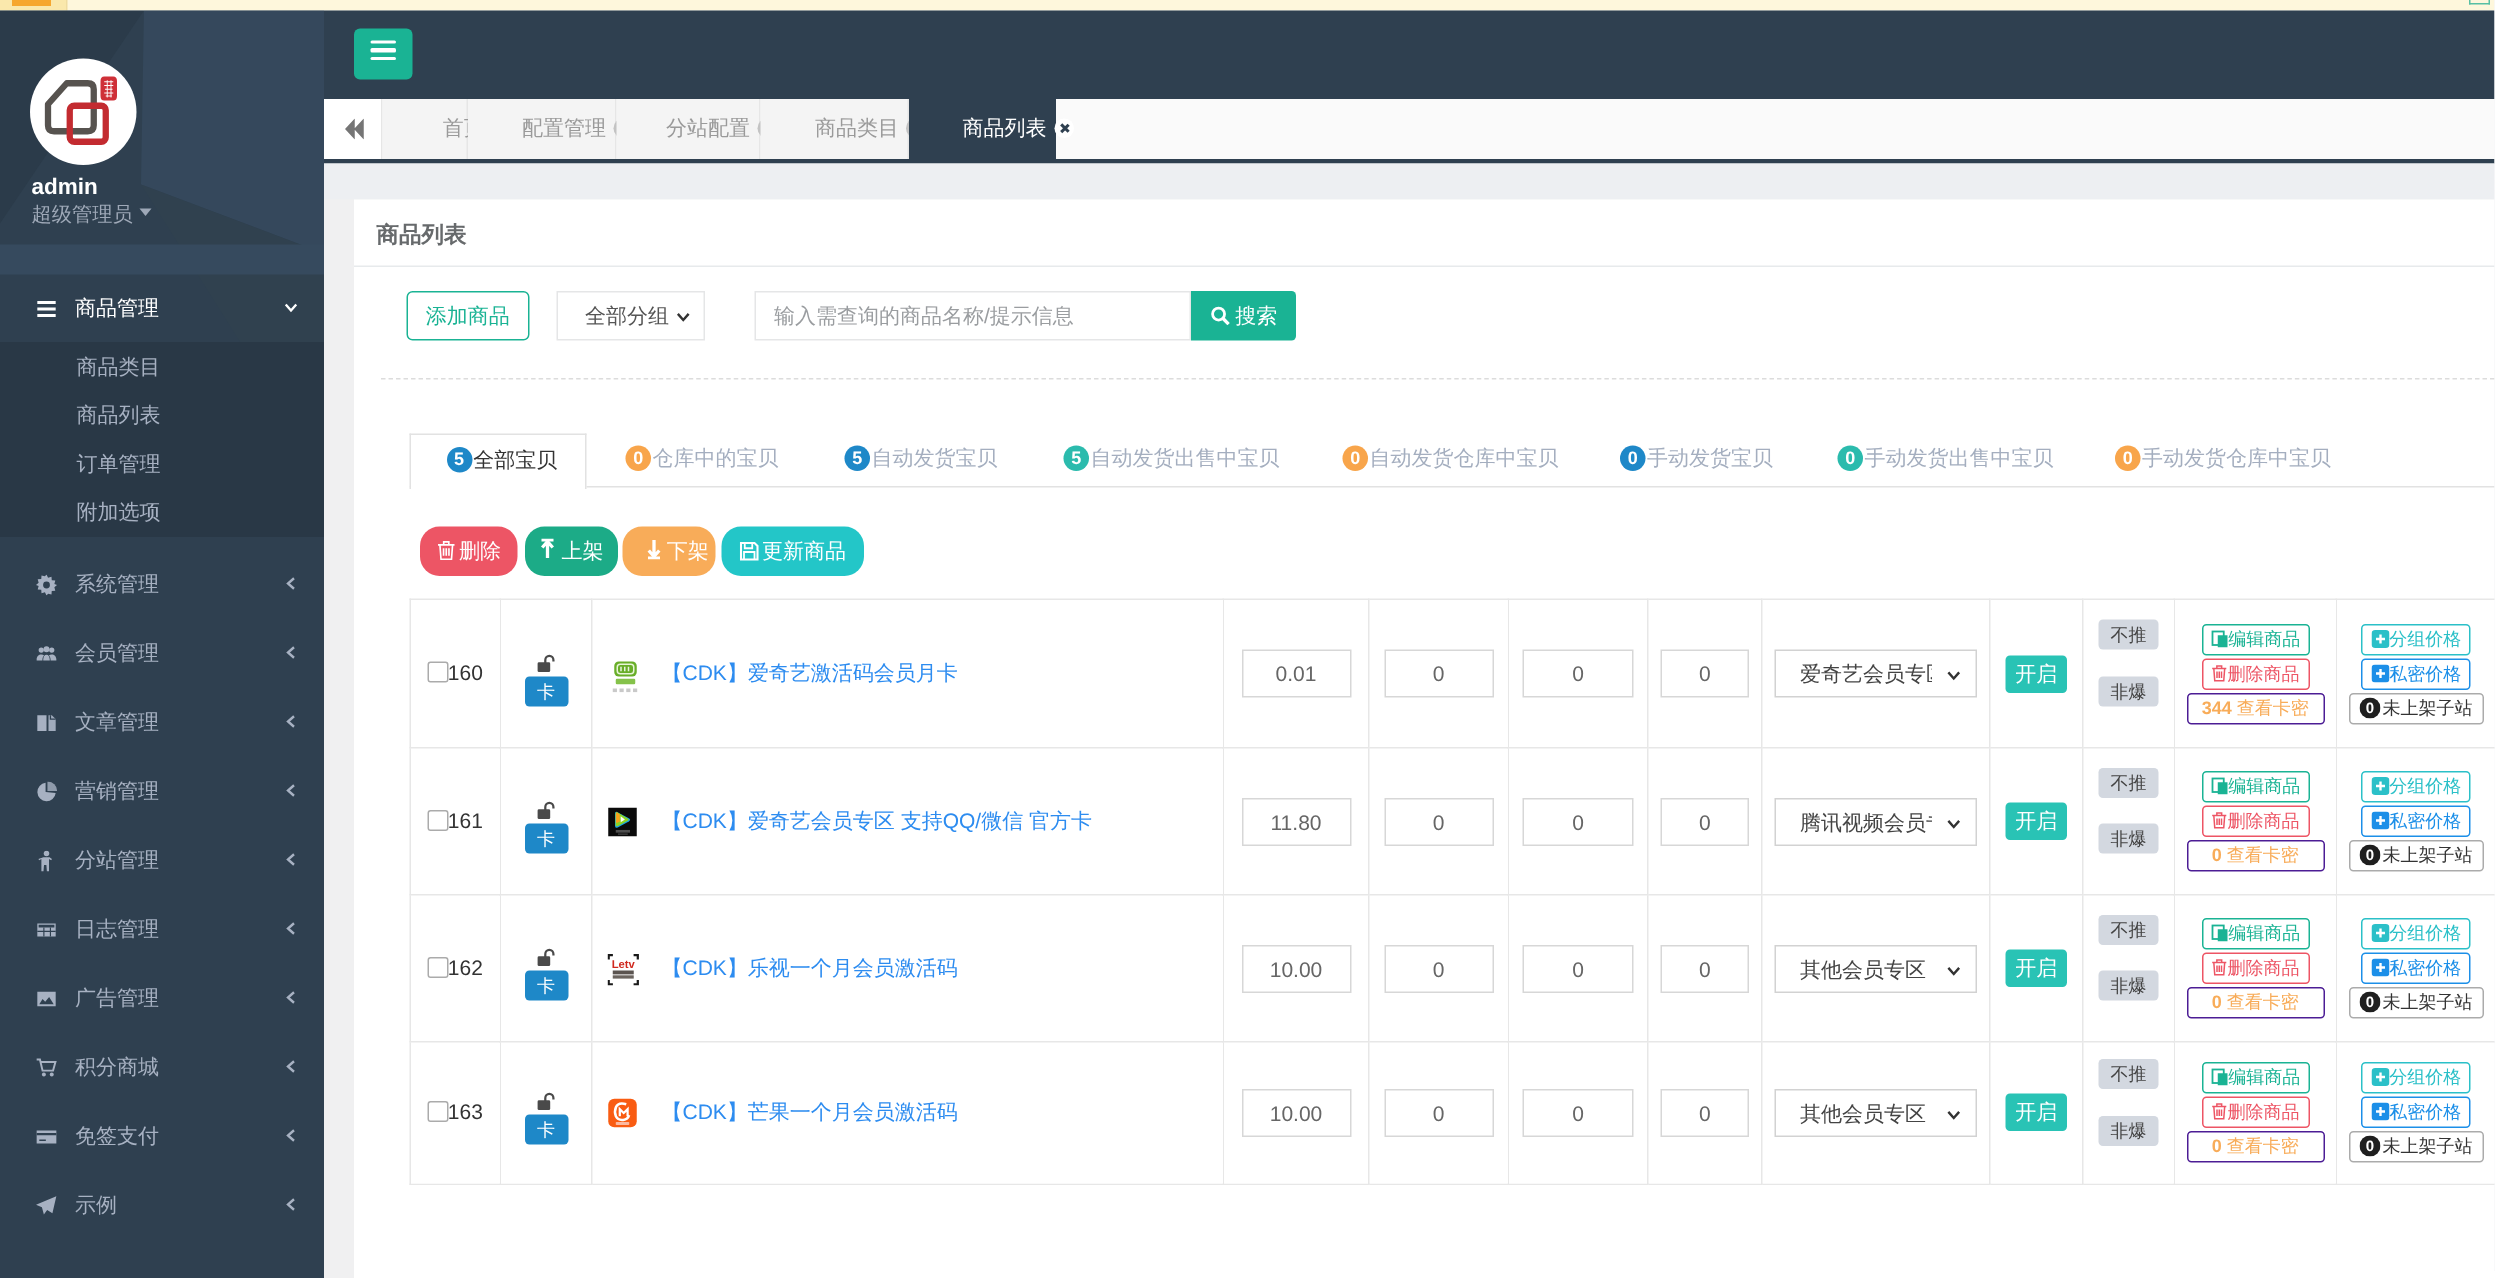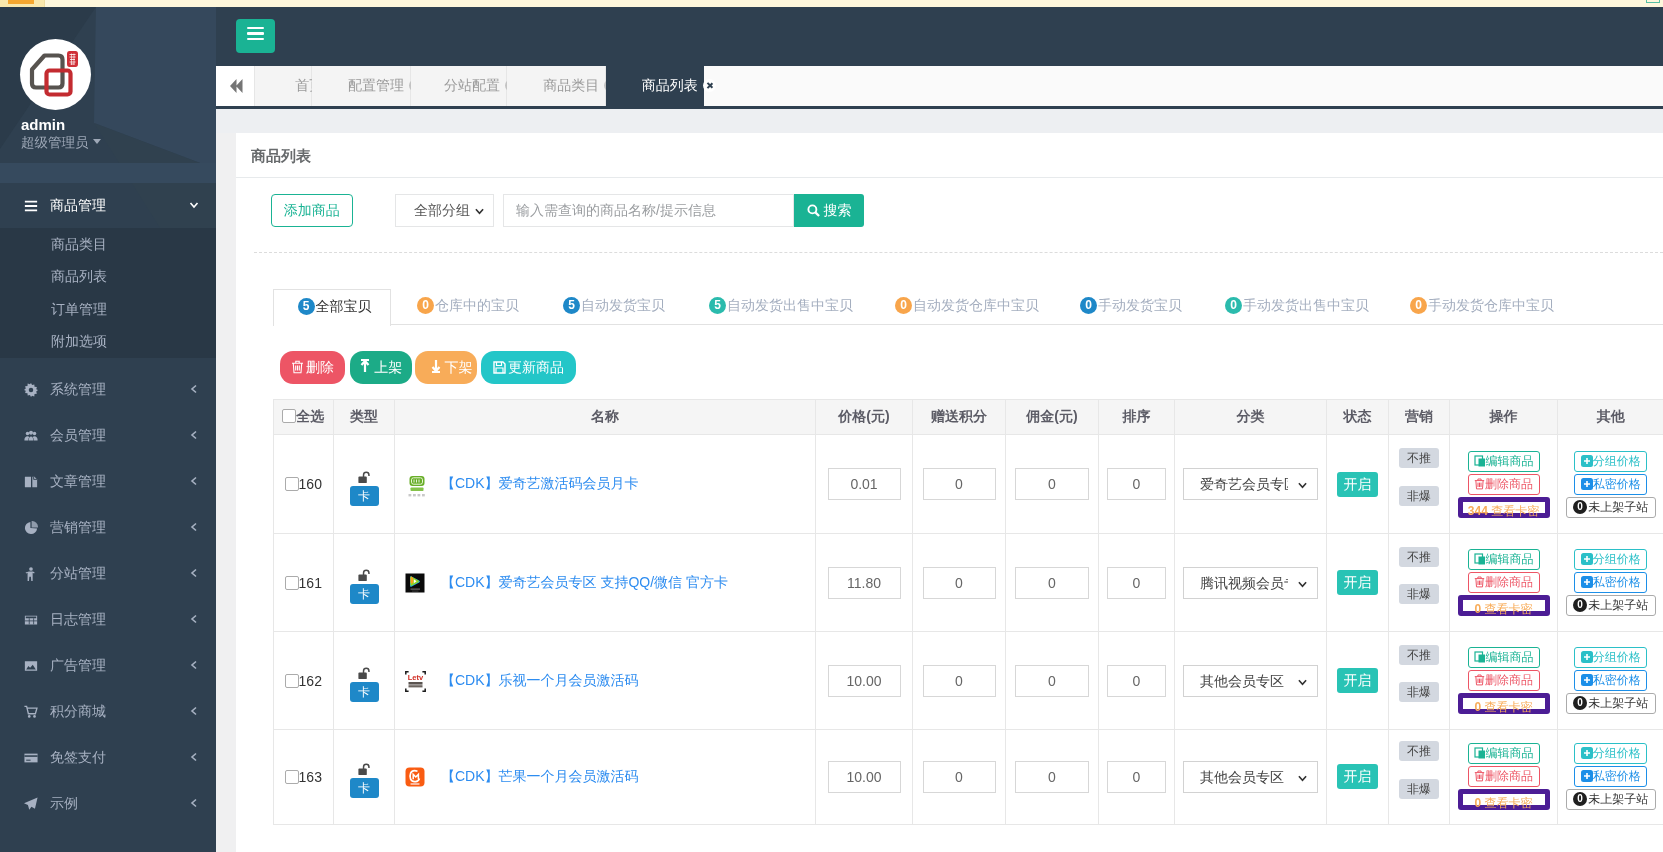--- a/index.html
+++ b/index.html
@@ -51,21 +51,21 @@
 #tabs .act .closer:before, #tabs .act .closer:after { background:#2F4050; }
 
 
 #band { left:216px; top:109px; width:1447px; height:24px; background:#EDEFF2; }
 #panel { left:236px; top:133px; width:1427px; height:719px; background:#fff; }
 #panel .phead { position:absolute; left:0; top:0; width:1427px; height:45px; border-bottom:1px solid #E7EAEC; }
 #panel .phead b { position:absolute; left:15px; top:14px; font-size:15px; color:#676A6C; font-weight:bold; }
 
 
 .btn-outline-g { position:absolute; border:1px solid #1AB394; color:#1AB394; border-radius:4px; font-size:14px; text-align:center; background:#fff; }
-.ctl-select { position:absolute; border:1px solid #E5E6E7; background:#fff; font-size:14px; color:#555;margin-left:24px; }
+.ctl-select { position:absolute; border:1px solid #E5E6E7; background:#fff; font-size:14px; color:#555; }
 .chev { position:absolute; width:9px; height:9px; }
 .ctl-input { position:absolute; border:1px solid #E5E6E7; background:#fff; font-size:14px; color:#9A9DA0; }
 .btn-search { position:absolute; background:#1AB394; color:#fff; font-size:14px; border-radius:0 3px 3px 0; text-align:center; }
 .dashed { position:absolute; border-top:1px dashed #DCDCDC; }
 
 
 .ptab-row-border { position:absolute; border-bottom:1px solid #E2E2E2; }
 .ptab { position:absolute; font-size:14px; color:#A4AEBF; }
 .badge { display:inline-block; min-width:17px; height:17px; line-height:17px; border-radius:9px; color:#fff; font-size:12px; text-align:center; font-weight:bold; vertical-align:1px; margin-right:1px; }
 .b-blue { background:#1E88C8; } .b-orange { background:#F8A54B; } .b-teal { background:#2BBBAD; }
@@ -86,21 +86,21 @@
 .kabtn { display:block; margin:0 auto; width:29px; height:20px; background:#1E88C8; border-radius:3px; color:#fff; font-size:12px; line-height:20px; }
 .pname { position:absolute; left:46px; top:0; height:100%; display:flex; align-items:center; font-size:14px; color:#2D8CF0; }
 .picon { position:absolute; left:10px; }
 .num-in { display:inline-block; height:32px; line-height:30px; border:1px solid #D7D7D7; background:#fff; font-size:14px; color:#666; text-align:center; }
 .cat-sel { display:inline-block; width:135px; height:32px; line-height:30px; border:1px solid #D2D2D2; background:#fff; font-size:14px; color:#444; text-align:left; padding-left:16px; position:relative; }
 .st-btn { display:inline-block; width:41px; height:25px; line-height:25px; background:#29C3B5; border-radius:3px; color:#fff; font-size:14px; }
 .gray-b { display:block; margin:0 auto; width:40px; height:20px; line-height:20px; background:#D3D8E0; border-radius:3px; color:#444; font-size:12px; }
 .ob { display:block; margin:2px auto; height:21px; line-height:19px; border-radius:3px; font-size:12px; background:#fff; }
 .ob-g { width:72px; border:1px solid #1AB394; color:#1AB394; }
 .ob-r { width:72px; border:1px solid #ED5565; color:#ED5565; }
-.ob-o { width:92px; border:5px solid #4c1d95; color:#F8AC59; }
+.ob-o { width:92px; border:1px solid #4c1d95; color:#F8AC59; }
 .ob-c { width:73px; border:1px solid #2BC0C8; color:#2BC0C8; }
 .ob-b { width:73px; border:1px solid #1C8FE8; color:#1C8FE8; }
 .ob-k { width:90px; border:1px solid #ABABAB; color:#333; }
 </style>
 </head>
 <body>
 <div class="abs" id="strip">
   <div class="abs lt"></div>
     <div class="abs orange"></div>
     <div class="abs sep"></div>
@@ -337,34 +337,20 @@
           <col style="width:93px">
           <col style="width:93px">
           <col style="width:76px">
           <col style="width:152px">
           <col style="width:62px">
           <col style="width:61px">
           <col style="width:108px">
           <col style="width:106px">
     </colgroup>
       <tbody>
-          <tr>
-        <th><span class="cb"></span>全选</th>
-            <th>类型</th>
-            <th>名称</th>
-            <th>价格(元)</th>
-            <th>赠送积分</th>
-            <th>佣金(元)</th>
-            <th>排序</th>
-            <th>分类</th>
-            <th>状态</th>
-            <th>营销</th>
-            <th>操作</th>
-            <th>其他</th>
-      </tr>
       <tr class="r" style="height:99px;">
         <td><span class="cb"></span><span class="rownum">160</span></td>
         <td>
               <svg class="lock" viewBox="0 0 15 14">
                 <rect x="1.5" y="6.5" width="9" height="7" rx="1" fill="#4A4A4A"></rect>
                 <path d="M7 7 V4.8 a2.9 2.9 0 0 1 5.8 0 V6" fill="none" stroke="#4A4A4A" stroke-width="1.6"></path>
               </svg>
               <span class="kabtn">卡</span>
             </td>
         <td style="text-align:left;">

